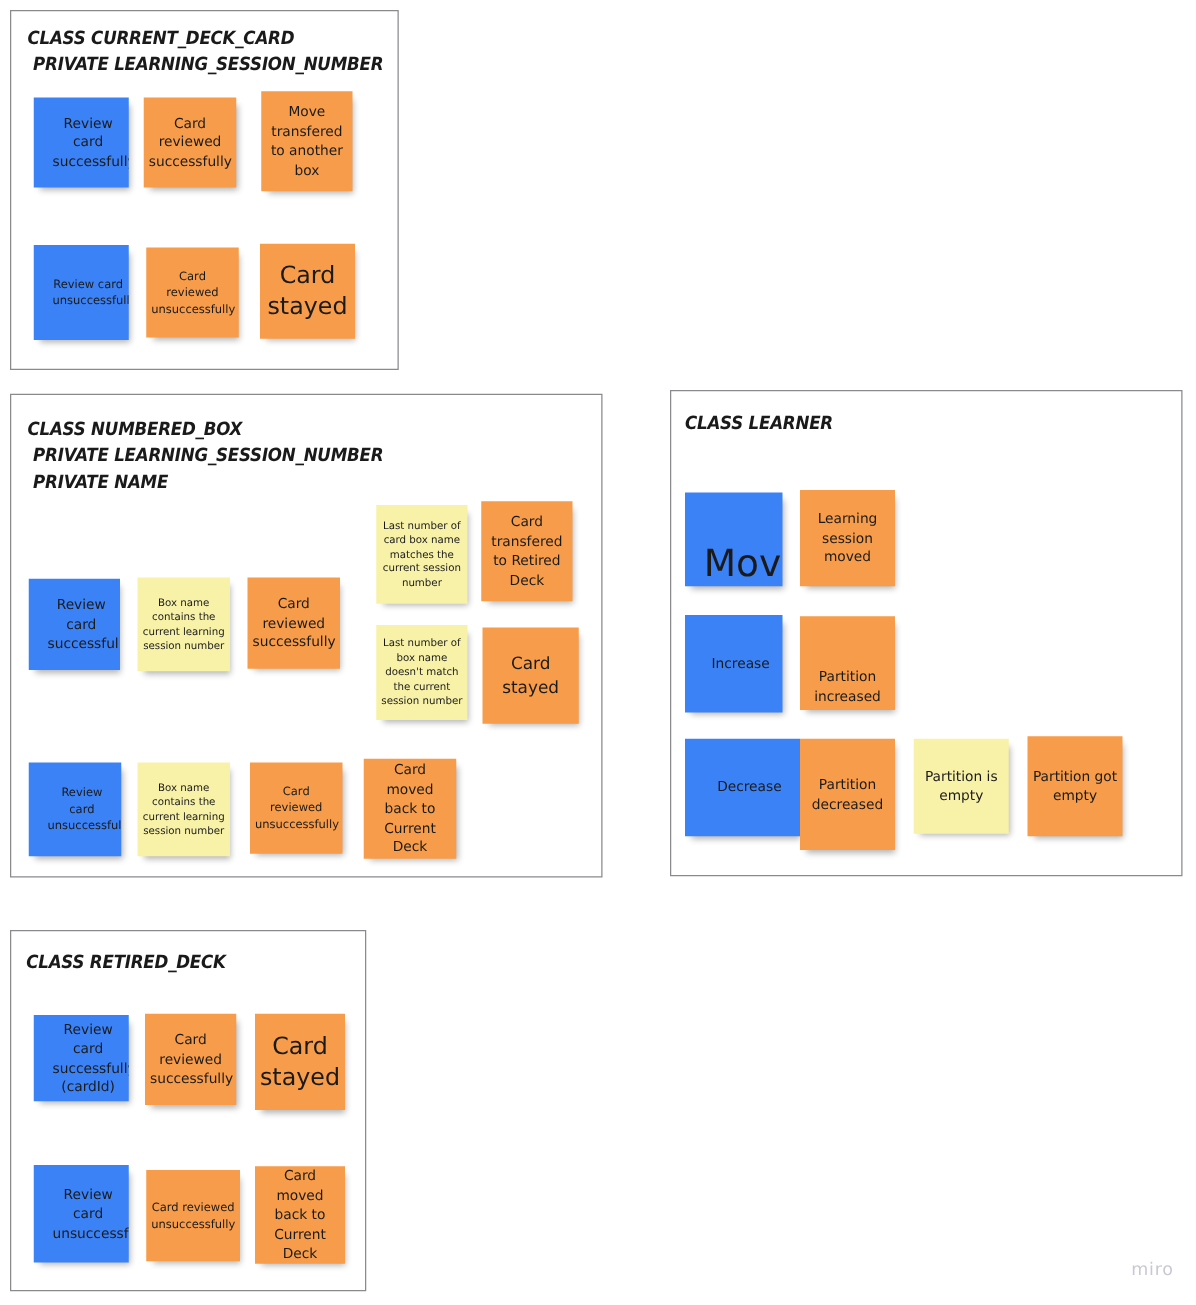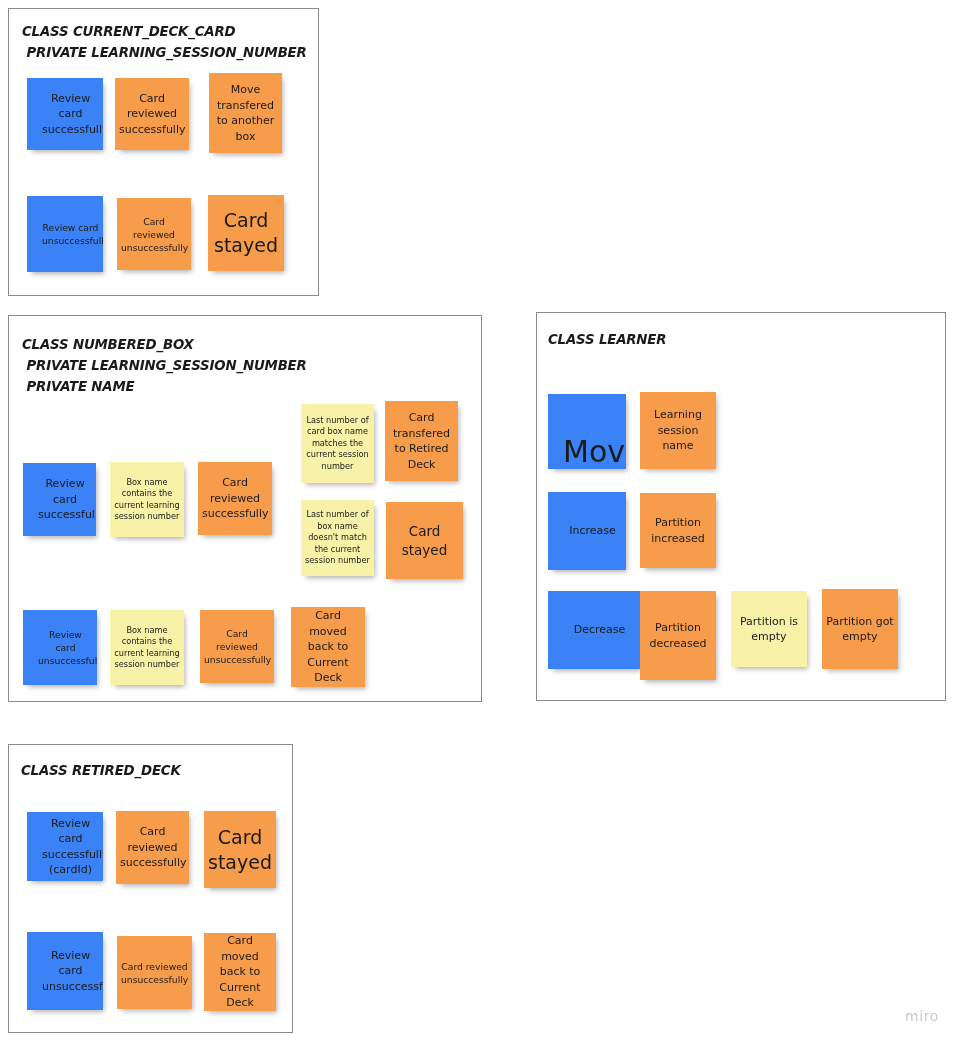--- a/index.html
+++ b/index.html
@@ -149,27 +149,27 @@
   </div>
 
   <div class="frame" style="left:536px; top:312px; width:410px; height:389px;"></div>
 
   <div class="frame-title" style="left:548px; top:329px;"><span>CLASS LEARNER</span></div>
 
   <div class="note blue fs-xxl" style="left:548px; top:394px; width:78px; height:75px;">
     <span>Move</span>
   </div>
   <div class="note orange fs-m" style="left:640px; top:392px; width:76px; height:77px;">
-    <span>Learning session name</span>
+    <span>Learning session moved</span>
   </div>
 
   <div class="note blue fs-m" style="left:548px; top:492px; width:78px; height:78px;">
     <span>Increase</span>
   </div>
-  <div class="note orange fs-m" style="left:640px; top:493px; width:76px; height:75px;">
+  <div class="note orange fs-m" style="left:640px; top:493px; width:76px; height:75px;align-items:flex-end;">
     <span>Partition increased</span>
   </div>
 
   <div class="note blue fs-m" style="left:548px; top:591px; width:92px; height:78px;">
     <span>Decrease</span>
   </div>
   <div class="note orange fs-m" style="left:640px; top:591px; width:76px; height:89px;">
     <span>Partition decreased</span>
   </div>
   <div class="note yellow fs-m" style="left:731px; top:591px; width:76px; height:76px;">

